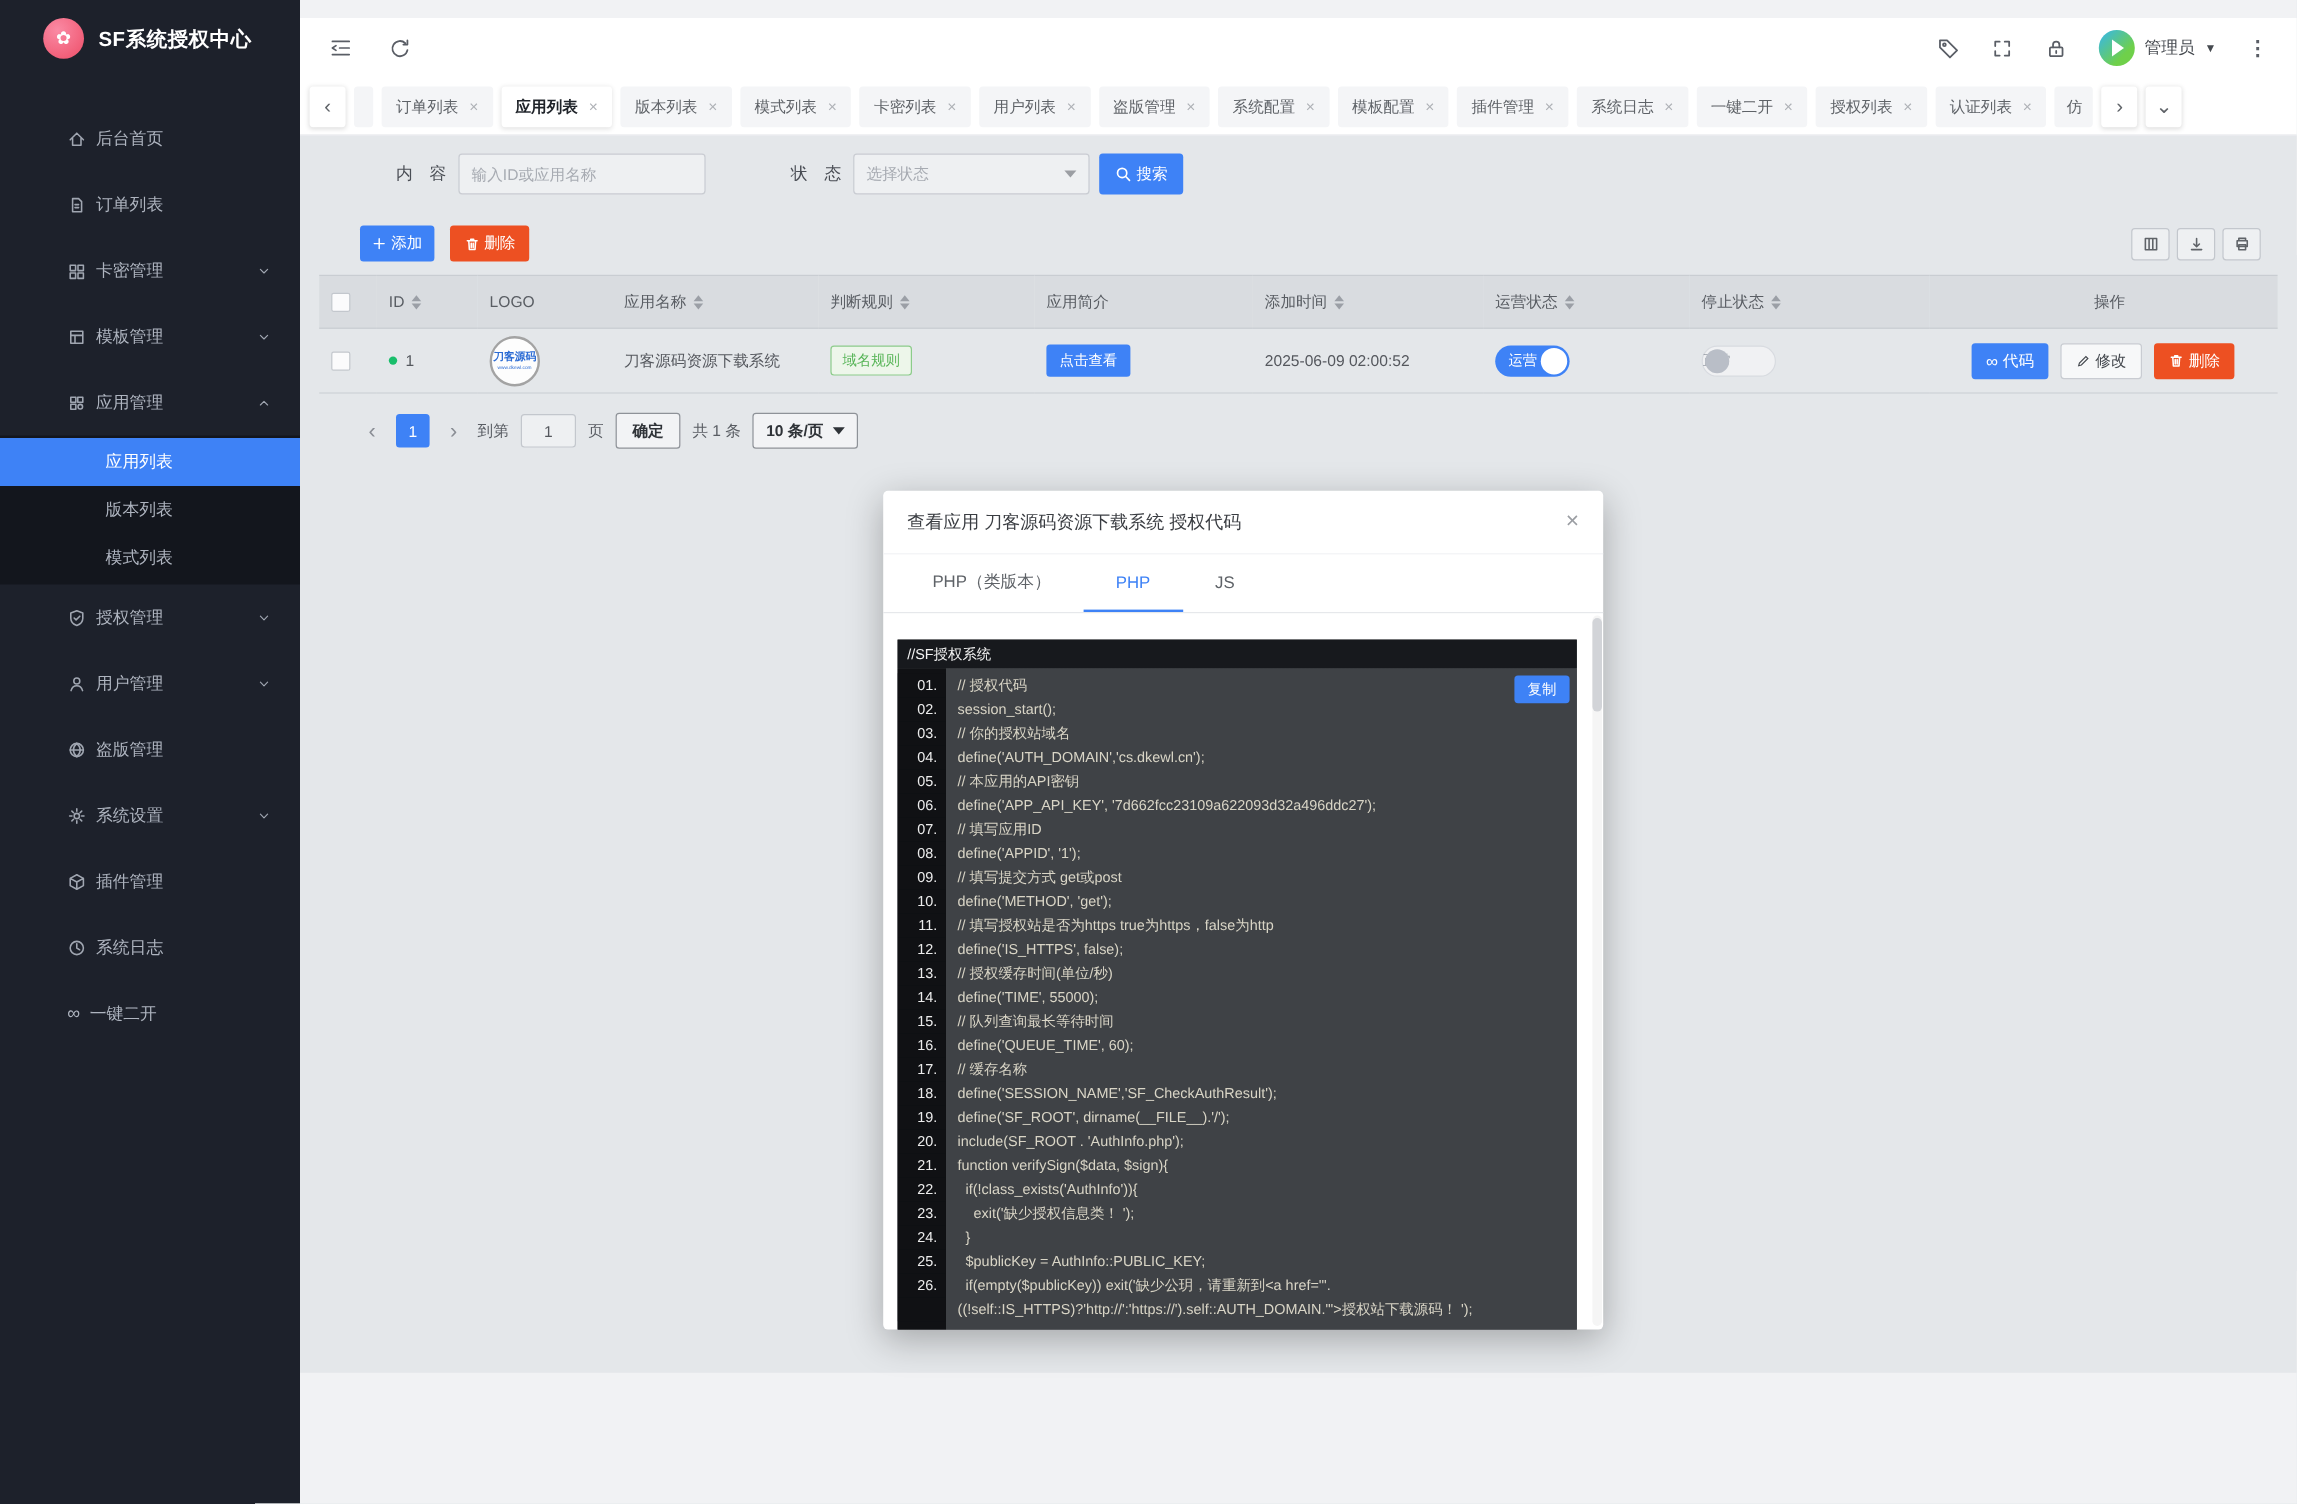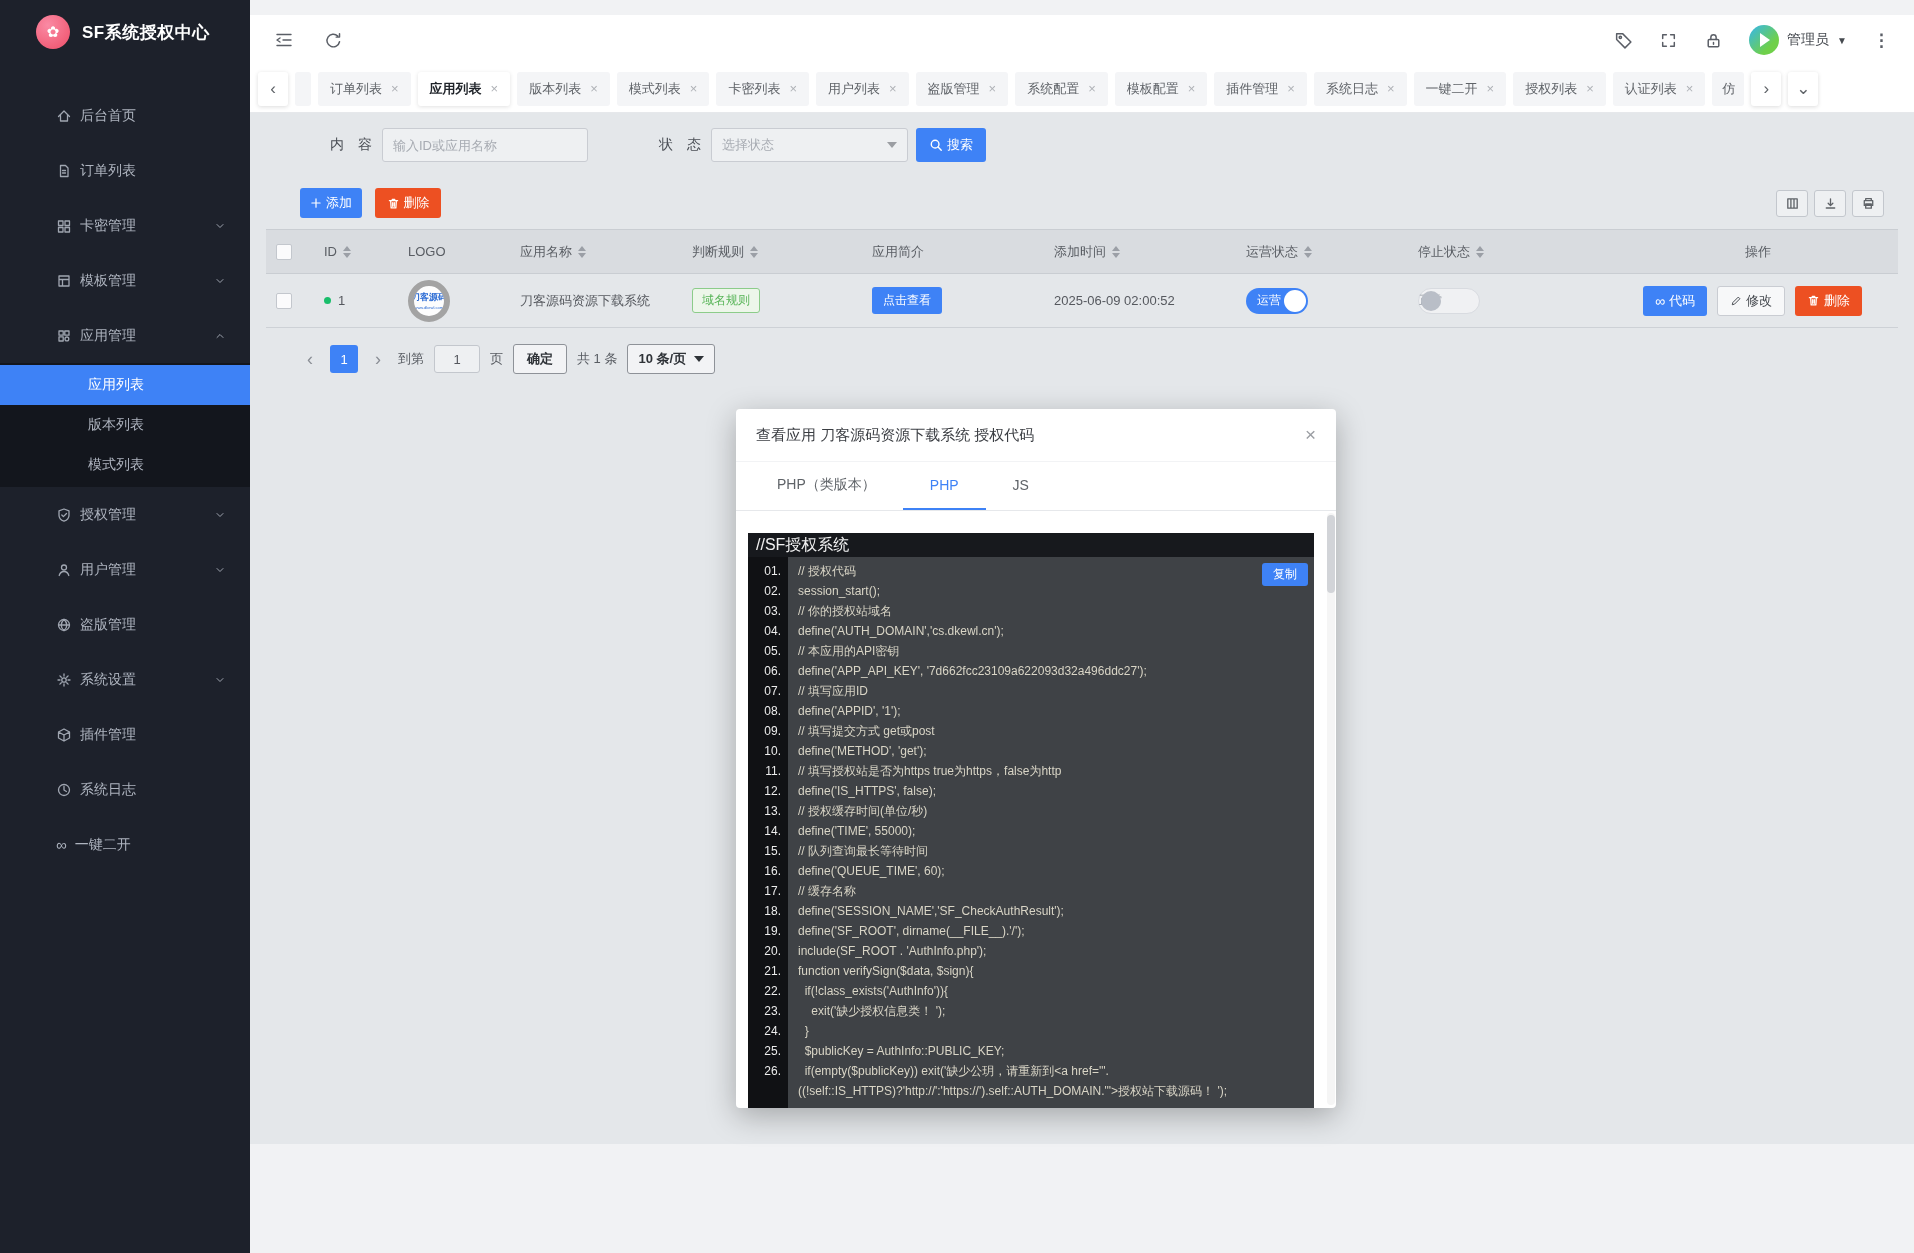--- a/index.html
+++ b/index.html
@@ -64,21 +64,21 @@
   .grid th { height:44px; background:#d9dce0; border-top:1px solid #c9cdd2; border-bottom:1px solid #c9cdd2; font-size:13px; font-weight:normal; color:#595d63; text-align:left; padding-left:10px; }
   .grid td { height:54px; border-bottom:1px solid #cdd1d6; font-size:13px; color:#55585e; padding-left:10px; }
   .thwrap { display:inline-flex; align-items:center; gap:6px; }
   .sort { display:inline-flex; flex-direction:column; gap:2px; cursor:pointer; }
   .sort i { display:block; width:0; height:0; border-left:4px solid transparent; border-right:4px solid transparent; }
   .sort .up { border-bottom:5px solid #9b9fa6; }
   .sort .dn { border-top:5px solid #9b9fa6; }
   .cb { width:16px; height:16px; background:#fbfbfc; border:1px solid #c3c7cd; border-radius:2px; cursor:pointer; }
   .id-cell { display:flex; align-items:center; gap:7px; }
   .dot { width:7px; height:7px; border-radius:50%; background:#19be6b; }
-  .logo-badge { width:42px; height:42px; border-radius:50%; background:#fdfdfd; border:6px solid #a3a3a3; display:flex; flex-direction:column; align-items:center; justify-content:center; overflow:hidden; }
+  .logo-badge { width:42px; height:42px; border-radius:50%; background:#fdfdfd; border:2px solid #a3a3a3; display:flex; flex-direction:column; align-items:center; justify-content:center; overflow:hidden; }
   .logo-badge b { color:#2b6bd4; font-size:9px; white-space:nowrap; }
   .logo-badge i { color:#2b6bd4; font-size:5px; font-style:normal; white-space:nowrap; transform:scale(.8); }
   .tag-green { display:inline-block; padding:3px 9px; font-size:12px; color:#58b558; background:#edf6ea; border:1px solid #8ccc8a; border-radius:3px; }
   .mini-btn { padding:5px 11px; font-size:12px; }
   .switch { width:62px; height:26px; border-radius:13px; display:flex; align-items:center; font-size:12px; position:relative; cursor:pointer; }
   .switch.on { background:#3e82f6; color:#fff; padding-left:11px; }
   .switch.on .knob { position:absolute; right:2px; top:2px; width:22px; height:22px; border-radius:50%; background:#fff; }
   .switch.off { background:#f0f1f3; border:1px solid #d8dbe0; color:#9aa0a8; justify-content:flex-start; padding-right:11px; }
   .switch.off .knob { position:absolute; left:2px; top:2px; width:20px; height:20px; border-radius:50%; background:#b9bec7; }
   .ops { display:flex; gap:10px; justify-content:flex-end; padding-right:36px; }
@@ -96,21 +96,21 @@
   
   .modal { position:absolute; left:736px; top:409px; width:600px; height:699px; background:#fff; border-radius:4px; box-shadow:0 8px 30px rgba(0,0,0,.28); z-index:20; }
   .m-title { height:52px; display:flex; align-items:center; padding:0 20px; font-size:15px; color:#3a3d42; }
   .m-close { margin-left:auto; color:#9b9ea3; font-size:19px; cursor:pointer; }
   .m-tabs { height:50px; display:flex; align-items:stretch; padding:0 14px; border-bottom:1px solid #e6e8eb; border-top:1px solid #f2f3f5; }
   .mtab { display:flex; align-items:center; padding:0 27px; font-size:14px; color:#5f6368; cursor:pointer; border-bottom:2px solid transparent; }
   .mtab.active { color:#3e82f6; border-bottom-color:#3e82f6; }
   .m-scrollbar { position:absolute; right:1px; top:104px; bottom:3px; width:8px; background:#f5f5f5; border-radius:4px; }
   .m-thumb { position:absolute; top:2px; left:0; width:8px; height:78px; background:#d2d4d8; border-radius:4px; cursor:pointer; }
   .codewrap { position:absolute; left:12px; right:22px; top:124px; bottom:0; background:#3f4246; }
-  .code-head { height:24px; background:#17191d; color:#f2f2f2; font-size:16px; display:flex; align-items:center; padding-left:8px; }
+  .code-head { height:24px; background:#17191d; color:#f2f2f2; font-size:12px; display:flex; align-items:center; padding-left:8px; }
   .code-body { position:absolute; top:24px; bottom:0; left:0; right:0; overflow:hidden; padding-top:4px; background:linear-gradient(90deg,#101114 0 40px,#3f4246 40px); }
   .code-row { display:flex; min-height:20px; line-height:20px; font-size:12px; }
   .ln { flex:0 0 40px; background:#101114; color:#ececec; text-align:right; padding-right:7px; }
   .lc { flex:1; color:#d9d5c6; padding:0 21px 0 10px; white-space:pre-wrap; word-break:break-all; }
   .copy-btn { position:absolute; top:30px; right:6px; background:#3e82f6; color:#fff; font-size:12px; padding:3px 11px; border-radius:3px; cursor:pointer; }
 
   .icon-stroke { stroke:#a0a6b1; fill:none; stroke-width:1.3; stroke-linecap:round; stroke-linejoin:round; }
   .icon-dark { stroke:#5a5e66; fill:none; stroke-width:1.4; stroke-linecap:round; stroke-linejoin:round; }
   .icon-white { stroke:#fff; fill:none; stroke-width:1.6; stroke-linecap:round; stroke-linejoin:round; }
   .icon-gray { stroke:#5f6368; fill:none; stroke-width:1.4; stroke-linecap:round; stroke-linejoin:round; }

